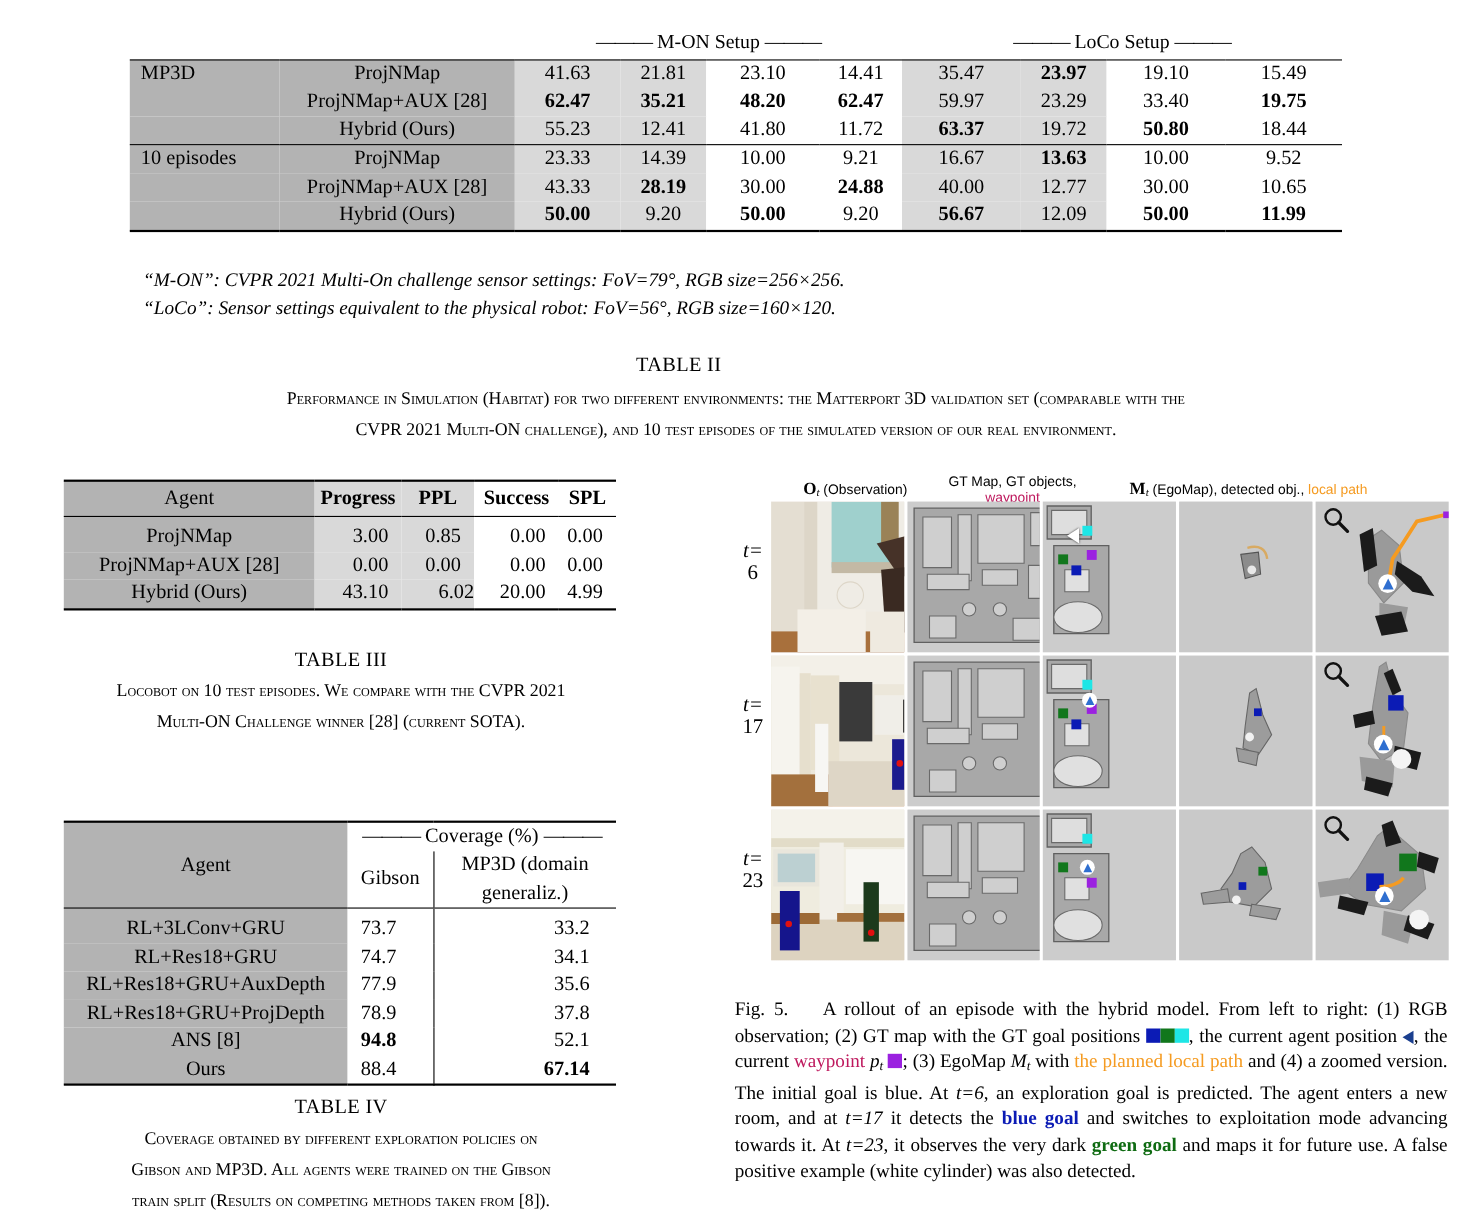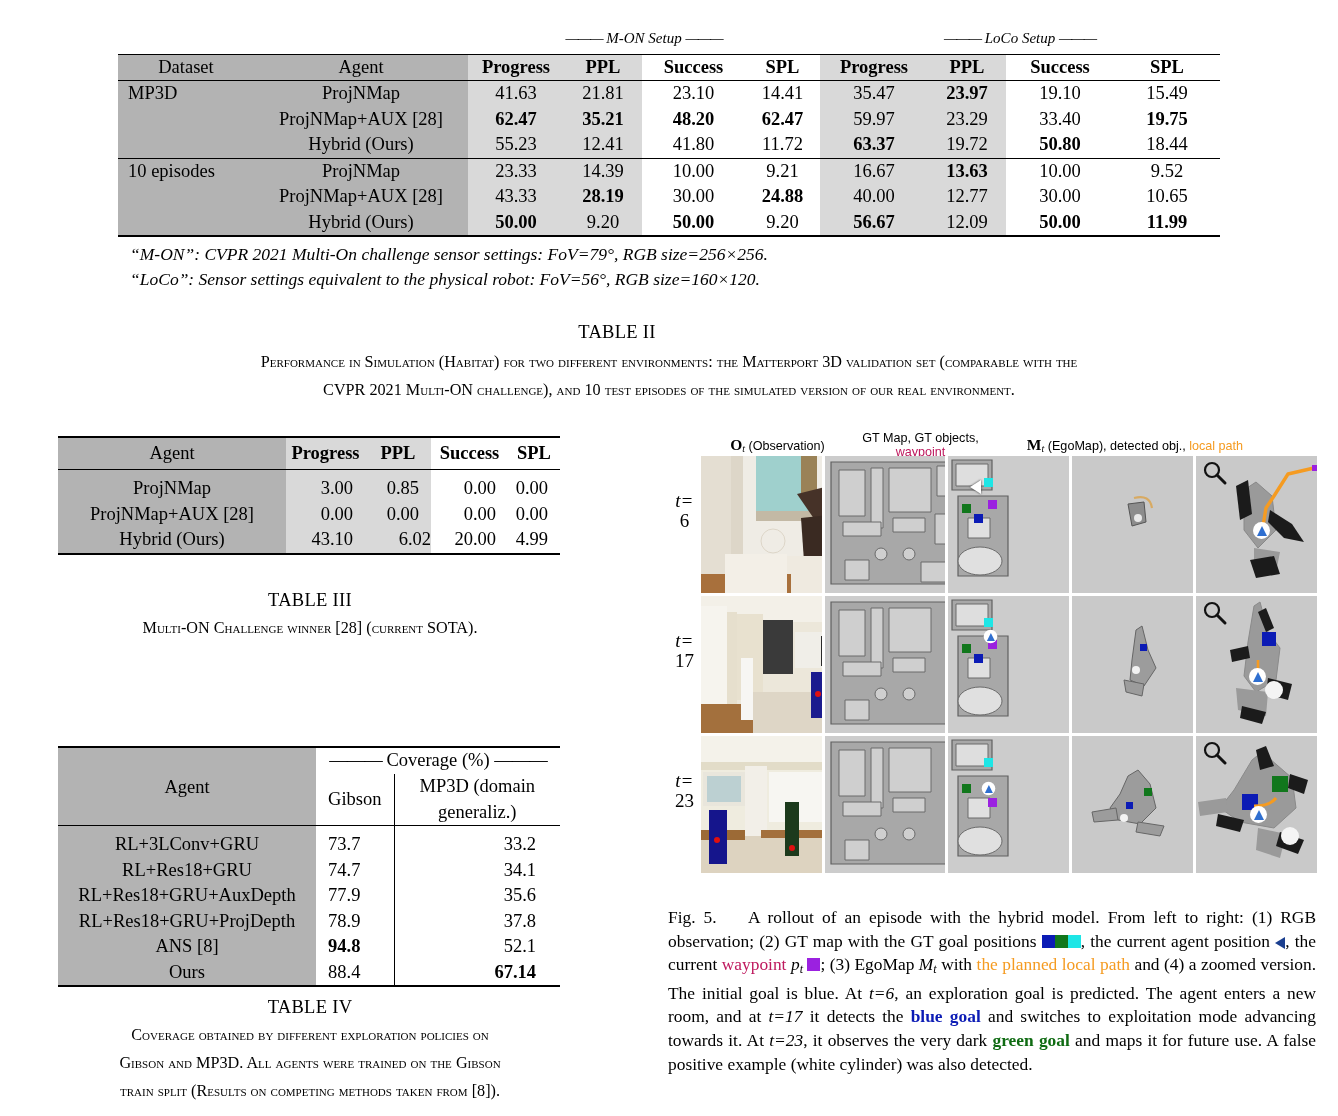--- a/index.html
+++ b/index.html
@@ -22,21 +22,21 @@
   td, th { padding:0; margin:0; font-weight:normal; }
   .b { font-weight:bold; }
   .c { text-align:center; }
   .r { text-align:right; }
   .l { text-align:left; }
 
   
   #table2-wrap { position:absolute; left:118px; top:24px; width:1102px; }
   #table2 { width:1102px; font-size:18.5px; }
   #table2 td { height:25.5px; line-height:25.5px; }
-  .grp-head { font-size:15px; height:30px; line-height:30px;font-style:italic; }
+  .grp-head { font-size:18px; height:30px; line-height:30px; }
   .dash { letter-spacing:-1px; }
   .shade-dark  { background:#b3b3b3; }
   .shade-light { background:#d9d9d9; }
   .shade-white { background:#ffffff; }
 
   .t2-head td { height:30px; line-height:30px; }
 
   
   .foot { position:absolute; left:130px; font-style:italic; font-size:17.5px; }
   #foot1 { top:244px; }
@@ -167,32 +167,20 @@
             <span>M-ON Setup</span>
             <span class="dash">———</span>
           </td>
           <td colspan="4" class="c shade-white">
             <span class="dash">———</span>
             <span>LoCo Setup</span>
             <span class="dash">———</span>
           </td>
         </tr>
 
-        <tr class="t2-head rule-thin">
-          <td class="c shade-dark">Dataset</td>
-          <td class="c shade-dark">Agent</td>
-          <td class="c b shade-light">Progress</td>
-          <td class="c b shade-light">PPL</td>
-          <td class="c b shade-white">Success</td>
-          <td class="c b shade-white">SPL</td>
-          <td class="c b shade-light">Progress</td>
-          <td class="c b shade-light">PPL</td>
-          <td class="c b shade-white">Success</td>
-          <td class="c b shade-white">SPL</td>
-        </tr>
       </tbody>
       <tbody id="t2-body">
           <tr class="rule-thin">
             <td class="l shade-dark" style="padding-left: 10px;">MP3D</td>
             <td class="c shade-dark">ProjNMap</td>
             <td class="c shade-light">41.63</td>
             <td class="c shade-light">21.81</td>
             <td class="c shade-white">23.10</td>
             <td class="c shade-white">14.41</td>
             <td class="c shade-light">35.47</td>
@@ -312,20 +300,21 @@
             <td class="r shade-light" style="padding-right: 0;">6.02</td>
             <td class="r shade-white" style="padding-right: 12px;">20.00</td>
             <td class="r shade-white" style="padding-right: 12px;">4.99</td>
           </tr>
         </tbody>
     </table>
   </div>
 
   <div class="cap-title" id="cap3-title">TABLE III</div>
   <div class="cap-body sc" id="cap3-body">
+    <div>Locobot on 10 test episodes. We compare with the CVPR 2021</div>
     <div>Multi-ON Challenge winner [28] (current SOTA).</div>
   </div>
 
   <div id="table4-wrap">
     <table id="table4" class="tbl">
       <colgroup>
         <col style="width:258px">
           <col style="width:78px">
           <col style="width:166px">
       </colgroup>

